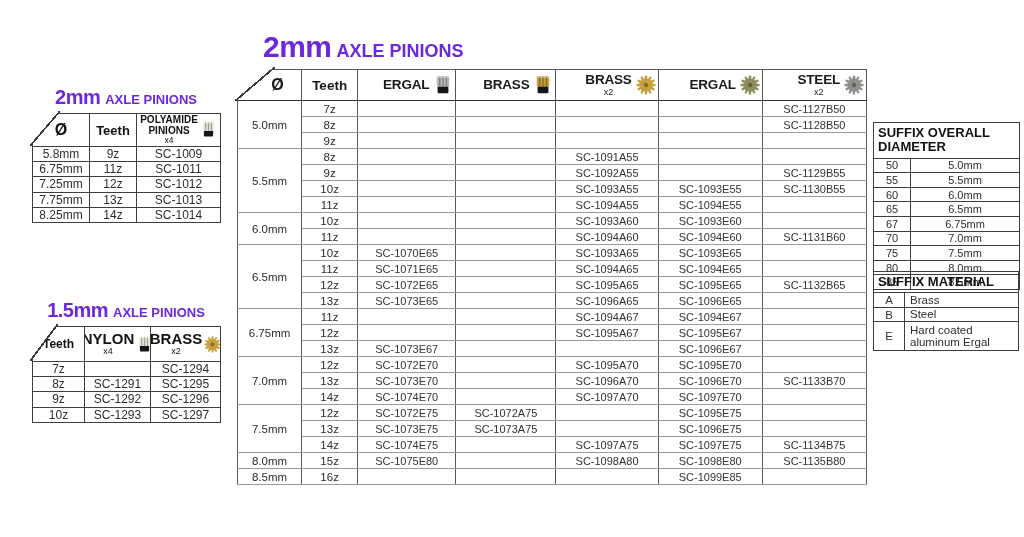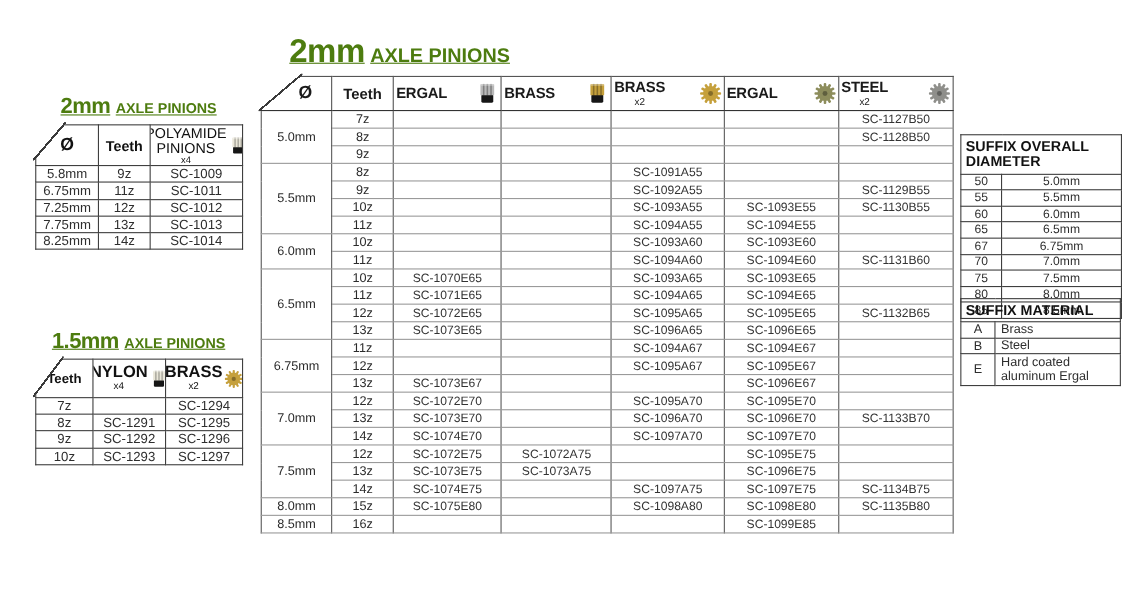--- a/index.html
+++ b/index.html
@@ -1,21 +1,21 @@
 <!DOCTYPE html>
 <html><head>
 <meta charset="utf-8">
 <style>
   html,body{margin:0;padding:0;background:#ffffff;}
   .page{position:relative;width:1024px;height:537px;background:#fff;
         font-family:"Liberation Sans","DejaVu Sans",sans-serif;color:#1a1a1a;overflow:hidden;}
   .block{position:absolute;}
 
   
-  .ttl{white-space:nowrap;font-weight:700;color:#4d7c0f;text-decoration:underline;}
+  .ttl{white-space:nowrap;font-weight:700;color:#6d28d9;}
   .ttl .big{font-weight:800;letter-spacing:-0.5px;}
   .ttl .small{font-weight:700;letter-spacing:0px;margin-left:5px;}
   .ttl-main{margin:0 0 5px 26px;}
   .ttl-main .big{font-size:30px;}
   .ttl-main .small{font-size:18px;}
   .ttl-side{text-align:center;margin-bottom:4px;}
   .ttl-side .big{font-size:20px;}
   .ttl-side .small{font-size:13px;}
 
   
@@ -33,36 +33,36 @@
 
   
   .side-table td,.side-table th{border:1.5px solid #3f3f3f;}
   .side-table{border:1.5px solid #3f3f3f;}
   .side-table tbody td{height:14.2px;font-size:12px;color:#2e2e2e;font-weight:400;}
   .side-table th{font-weight:700;color:#111;}
   .dia-sym{font-size:16px;font-weight:700;}
   .th-teeth{font-size:13px;}
   .prodhead{display:flex;align-items:center;justify-content:center;gap:2px;}
   .stack{display:flex;flex-direction:column;line-height:1.05;}
-  .stack .l1,.stack .l2{font-size:13px;font-weight:400;}
+  .stack .l1,.stack .l2{font-size:10px;font-weight:700;}
   .stack .qty{font-size:8.5px;font-weight:400;}
   .hdr2 .lbl{font-size:15px;font-weight:700;}
   .hdr2 .qty{font-size:9px;font-weight:400;}
 
   
   .main-table{border:1.6px solid #333;}
   .main-table th{border:1px solid #555;border-bottom:1.6px solid #333;height:30px;}
   .main-table td{border-left:1px solid #5a5a5a;border-right:1px solid #5a5a5a;
                  border-top:1px solid #9a9a9a;border-bottom:1px solid #9a9a9a;
                  height:15px;font-size:11px;color:#333;}
   .main-table tr.group-start td{border-top:1.6px solid #333;}
   .main-table td.dia{font-size:11.5px;color:#2b2b2b;}
   .main-table td.teeth{font-size:11.5px;color:#2b2b2b;}
   .main-table .dia-sym{padding-left:16px;}
-  .mainhead{display:flex;align-items:center;justify-content:space-between;gap:4px;}
+  .mainhead{display:flex;align-items:center;justify-content:flex-end;gap:4px;}
   .mainhead .lbl{font-size:13.5px;font-weight:700;letter-spacing:-0.2px;}
   .mainhead .qty{font-size:9px;font-weight:400;line-height:1;}
 
   
   .suf-table{border:1.5px solid #3f3f3f;}
   .suf-table td,.suf-table th{border:1.5px solid #3f3f3f;}
   .suf-table th{text-align:left;padding:3px 4px;font-size:13px;line-height:1.1;color:#111;}
   .suf-table tbody td{height:13.6px;font-size:11px;color:#2e2e2e;}
   .sufmat tbody td{font-size:11.5px;}
   .sufmat tbody tr:last-child td{height:28px;}

